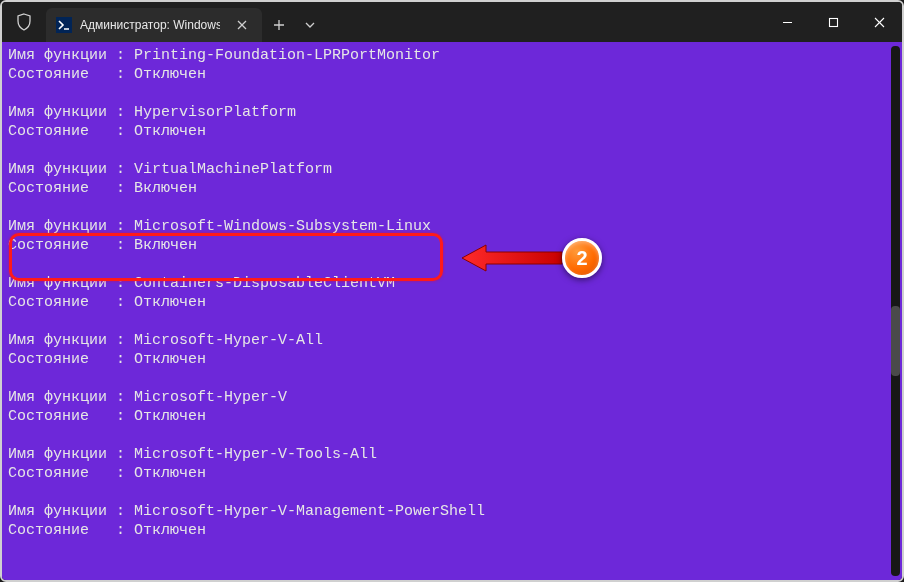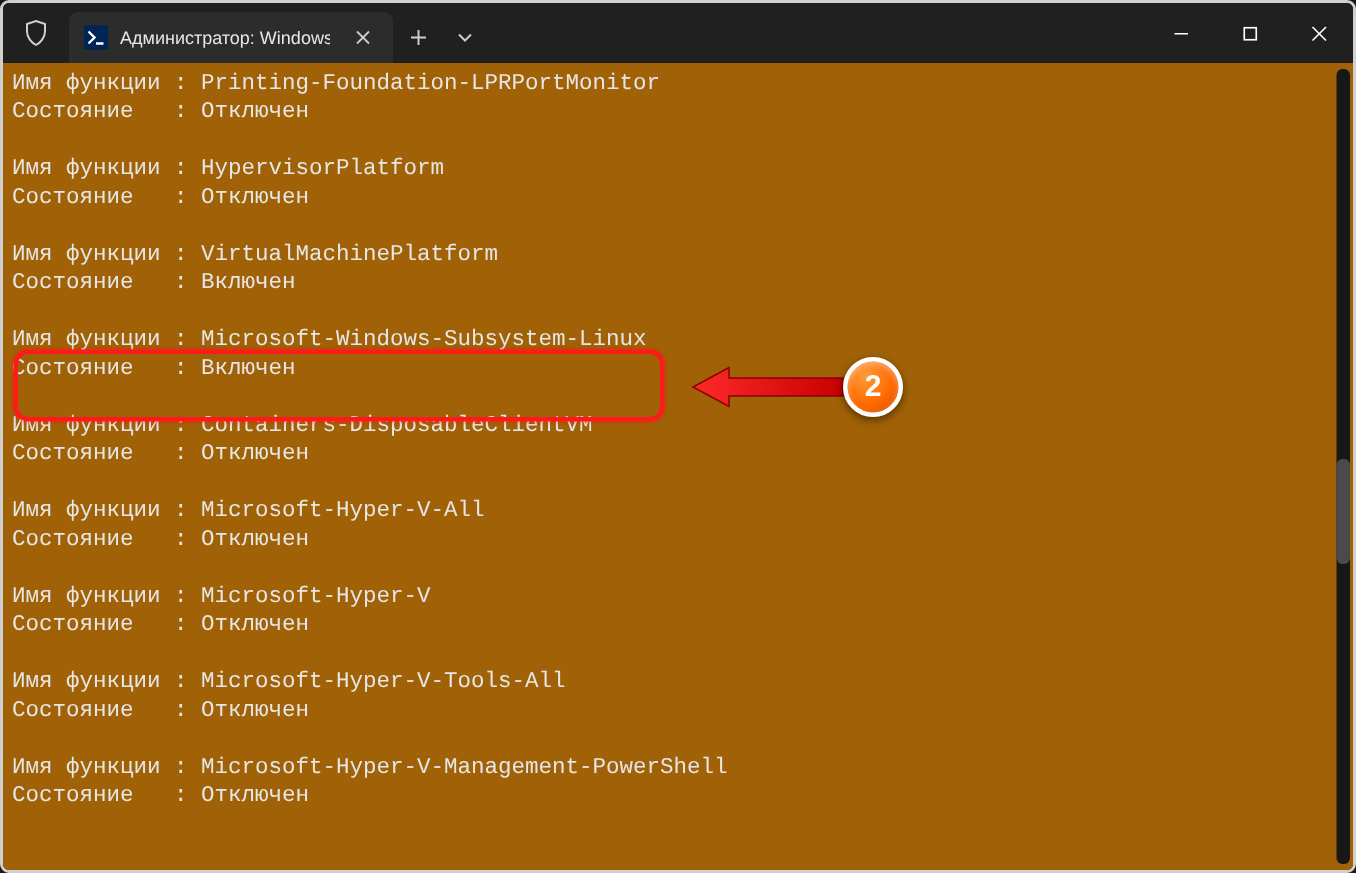--- a/index.html
+++ b/index.html
@@ -94,21 +94,21 @@
   }
   .win-btn {
     width: 46px;
     display: flex;
     align-items: center;
     justify-content: center;
     cursor: pointer;
   }
   .win-btn svg { stroke: #ffffff; fill: none; }
   .terminal {
-    background: #a16207;
+    background: #6d28d9;
     height: calc(100% - 40px);
     padding: 4px 6px 4px 6px;
     font-family: Consolas, "Courier New", monospace;
     font-size: 15px;
     line-height: 19px;
     color: #e6e6e6;
     white-space: pre;
     overflow: hidden;
     position: relative;
   }

